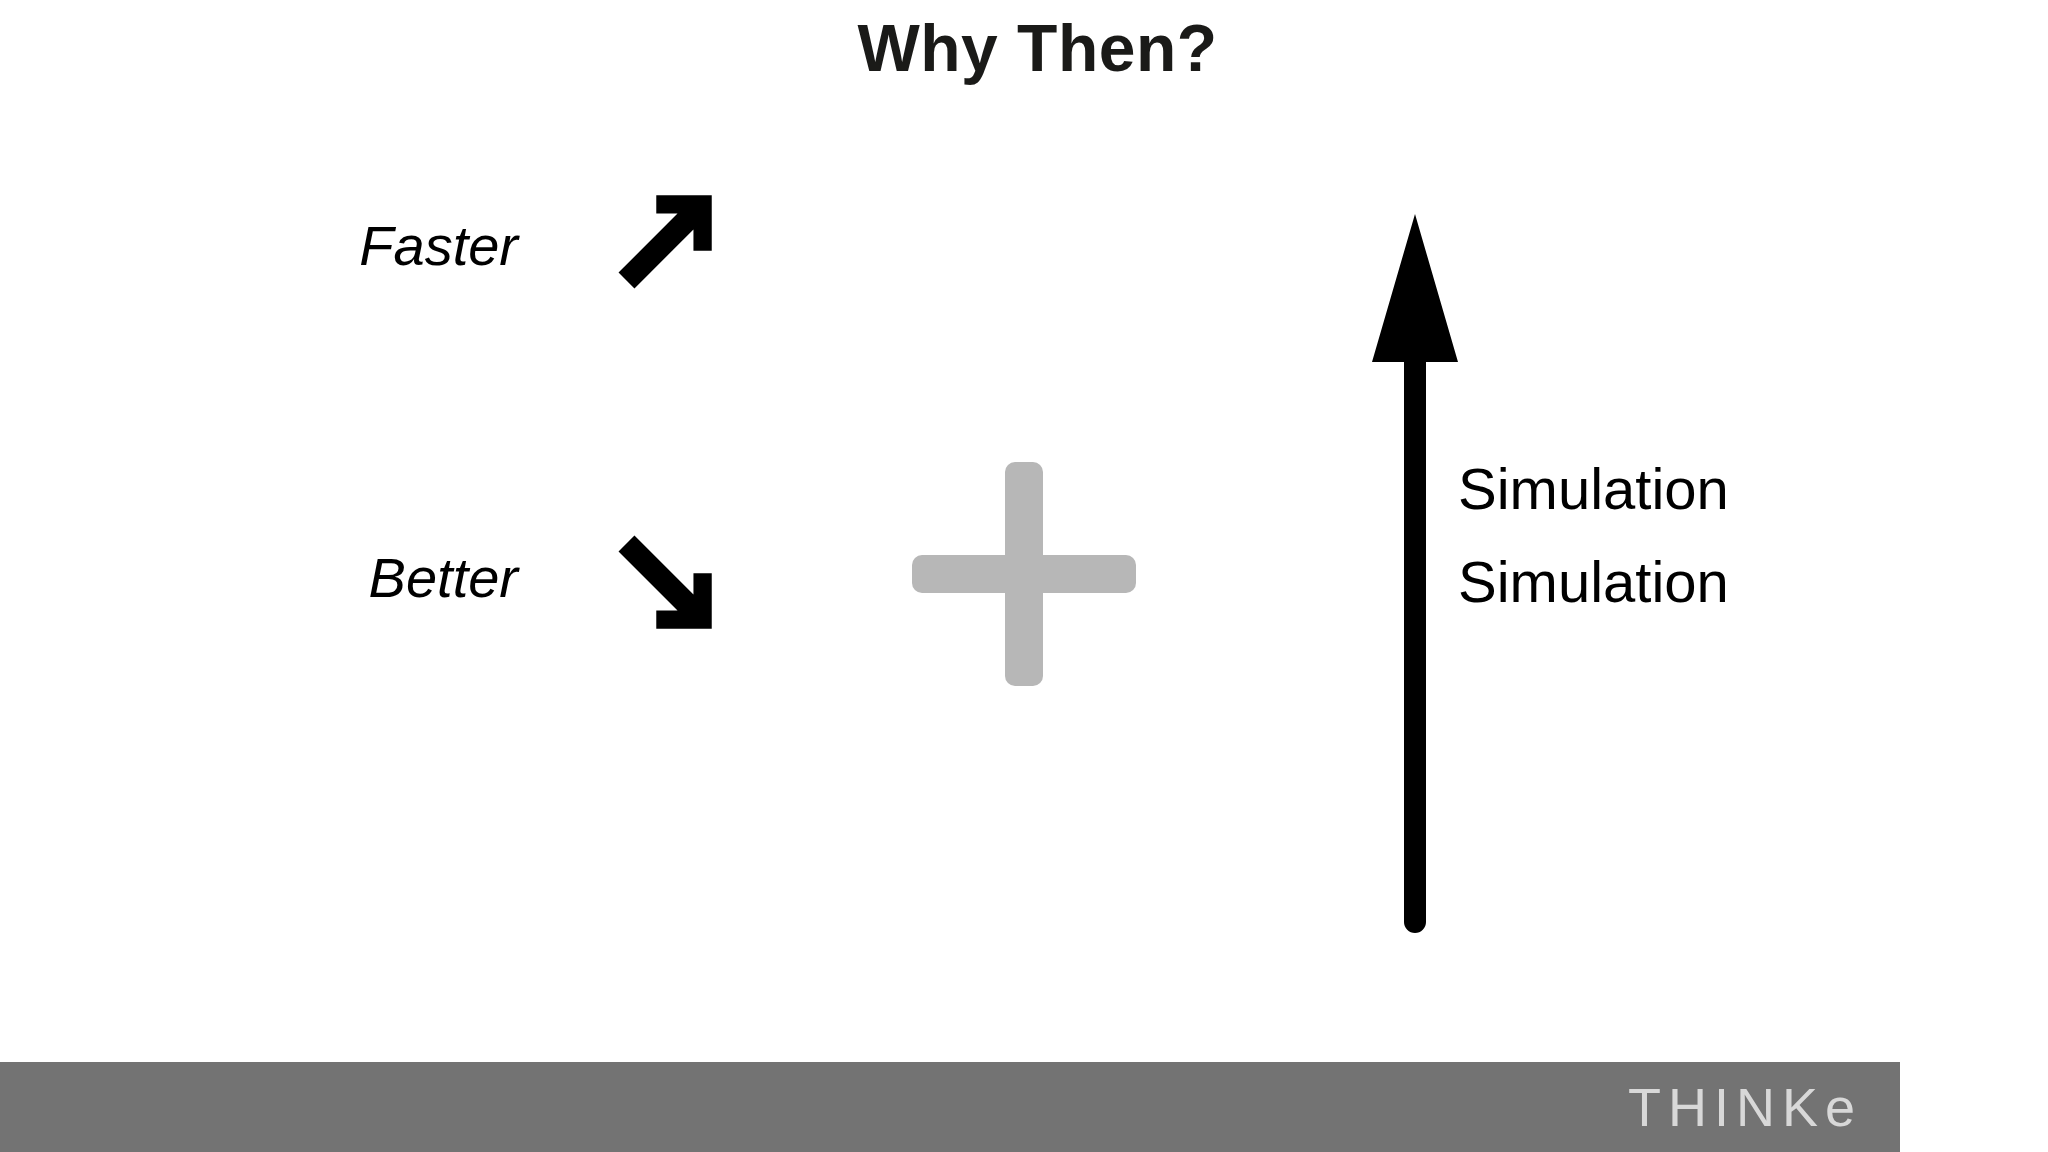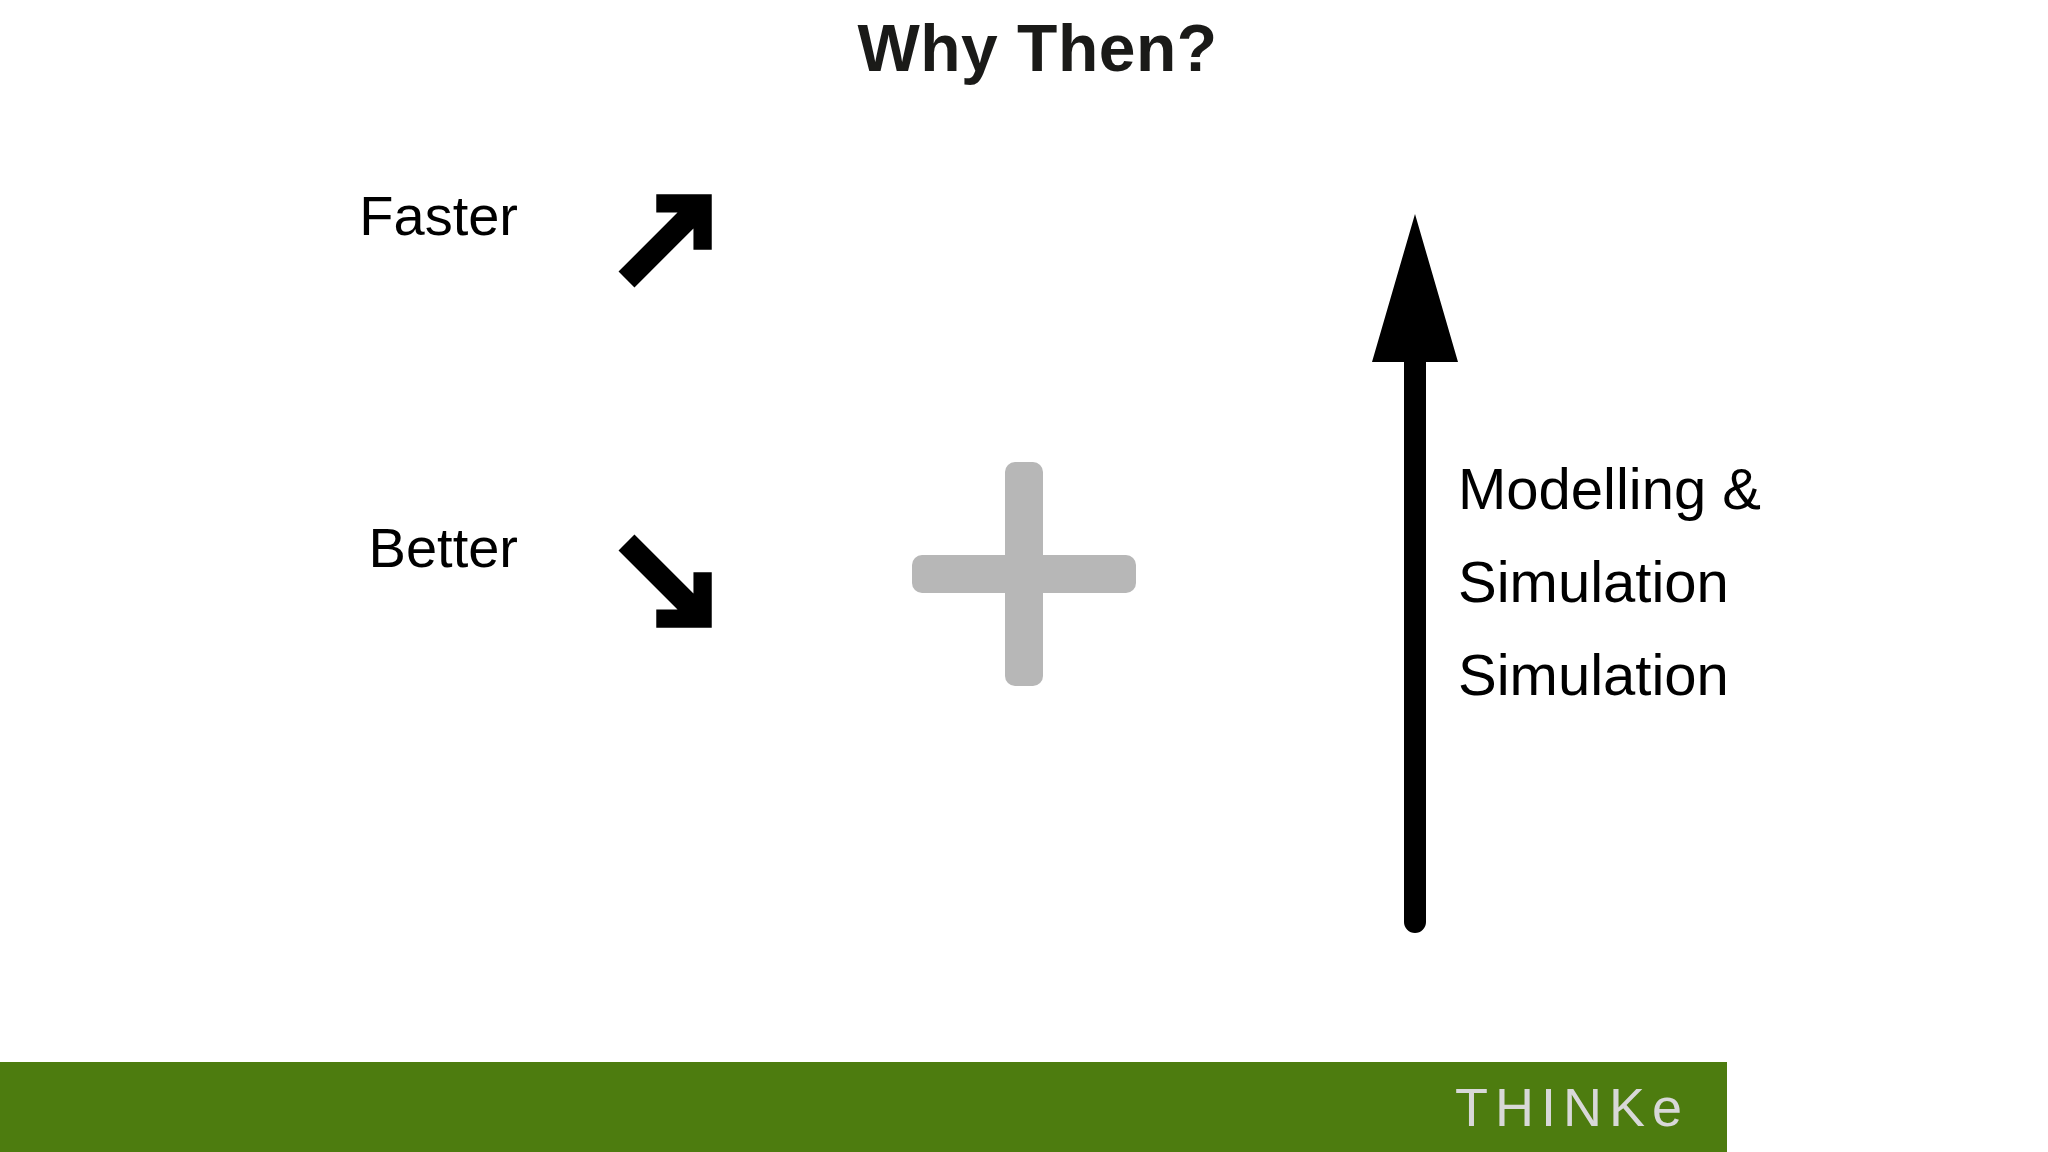--- a/index.html
+++ b/index.html
@@ -34,22 +34,23 @@
     white-space: nowrap;
   }
 
   
   .benefit-row {
     position: absolute;
     left: 120px;
     width: 600px;
     height: 120px;
     display: flex;
-    align-items: flex-start;
+    align-items: center;
     justify-content: flex-end;
+    font-style: italic;
   }
   #row-faster  { top: 186px; }
   #row-cheaper { top: 518px; }
   #row-better  { top: 860px; }
 
   .benefit-label {
     font-family: "Liberation Sans", sans-serif;
     font-weight: normal;
     font-size: 56px;
     line-height: 60px;
@@ -118,23 +119,23 @@
   #ms-technology-caption .cap-line {
     display: block;
     white-space: nowrap;
   }
 
   
   #footer-bar {
     position: absolute;
     left: 0;
     top: 1062px;
-    width: 1727px;
+    width: 1900px;
     height: 90px;
-    background: #4d7c0f;
+    background: #737373;
   }
   #brand-logo {
     position: absolute;
     right: 38px;
     top: 50%;
     transform: translateY(-50%);
     font-family: "Liberation Sans", sans-serif;
     font-size: 54px;
     line-height: 58px;
     letter-spacing: 7px;
@@ -178,21 +179,20 @@
 
   <div id="vertical-arrow">
     <svg viewBox="0 0 130 740" width="130" height="740" aria-hidden="true">
       <path fill="#000000" d="M 65,4 L 108,152 L 76,152 L 76,712
                a 11,11 0 0 1 -22,0
                L 54,152 L 22,152 Z"></path>
     </svg>
   </div>
 
   <div id="ms-technology-caption">
-    <span class="cap-line">Modelling &amp;</span>
     <span class="cap-line">Simulation</span>
     <span class="cap-line">Simulation</span>
   </div>
 
   <div id="footer-bar">
     <div id="brand-logo">
       <span class="brand-upper">THINK</span><span class="brand-lower">e</span>
     </div>
   </div>
 

